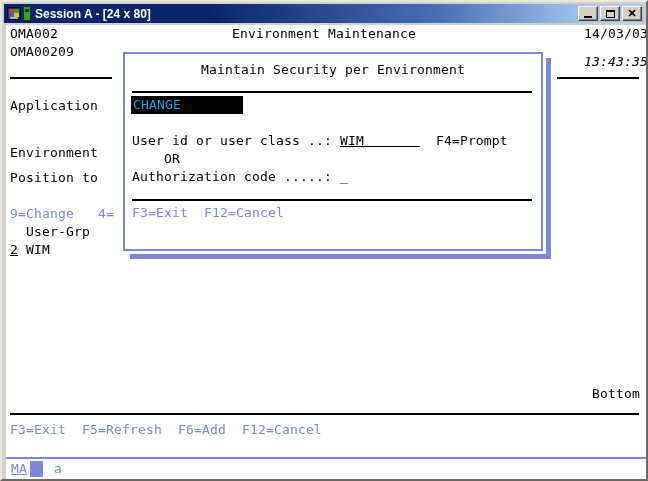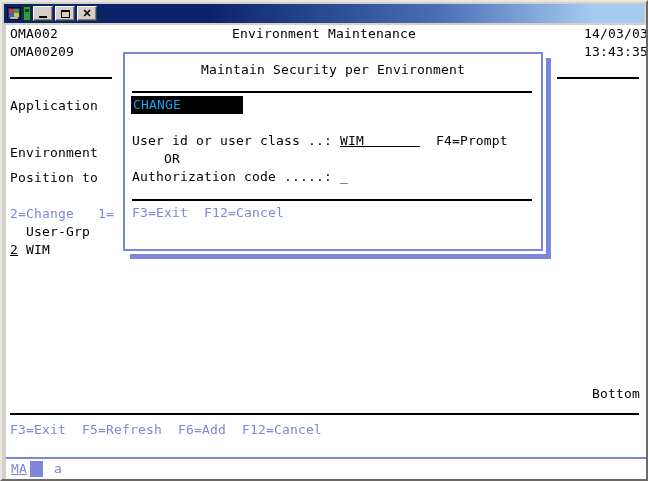--- a/index.html
+++ b/index.html
@@ -85,50 +85,51 @@
 
   <div class="titlebar">
     <span class="icon-app">
       <span class="px1"></span>
       <span class="px2"></span>
       <span class="px3"></span>
       <span class="px4"></span>
       <span class="base"></span>
     </span>
     <span class="icon-session"></span>
+    <span class="title-text">Session A - [24 x 80]</span>
     <span class="tb-buttons">
       <span class="tb-btn">
           <span class="glyph-min"></span>
         </span>
       <span class="tb-btn">
           <span class="glyph-max"></span>
         </span>
       <span class="tb-btn">
           <span class="glyph-close">✕</span>
         </span>
     </span>
   </div>
 
   <div class="term">
 
     <span class="t" style="left:4px;top:0;">OMA002</span>
     <span class="t" style="left:226px;top:0;">Environment Maintenance</span>
     <span class="t" style="left:578px;top:0;">14/03/03</span>
 
     <span class="t" style="left:4px;top:18px;">OMA00209</span>
-    <span class="t" style="left:578px;top:18px;">13:43:35</span>
+    <span class="t" style="left:578px;top:28px;font-style:italic;">13:43:35</span>
 
     <div class="hline" style="left:4px;top:52px;width:102px;"></div>
     <div class="hline" style="left:551px;top:52px;width:82px;"></div>
 
     <span class="t" style="left:4px;top:72px;">Application</span>
     <span class="t" style="left:4px;top:119px;">Environment</span>
     <span class="t" style="left:4px;top:144px;">Position to</span>
 
-    <span class="t blue" style="left:4px;top:180px;">2=Change   1=</span>
+    <span class="t blue" style="left:4px;top:180px;">9=Change   4=</span>
 
     <span class="t" style="left:20px;top:198px;">User-Grp</span>
     <span class="t" style="left:4px;top:216px;"><span class="u">2</span><span> WIM</span></span>
 
     <span class="t" style="left:586px;top:360px;">Bottom</span>
 
     <div class="hline" style="left:4px;top:388px;width:629px;"></div>
 
     <span class="t blue" style="left:4px;top:396px;">F3=Exit  F5=Refresh  F6=Add  F12=Cancel</span>
 

